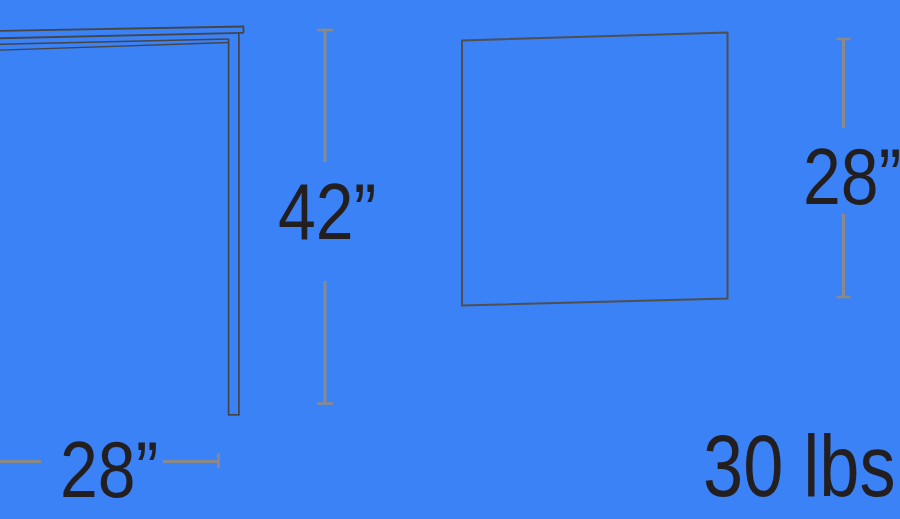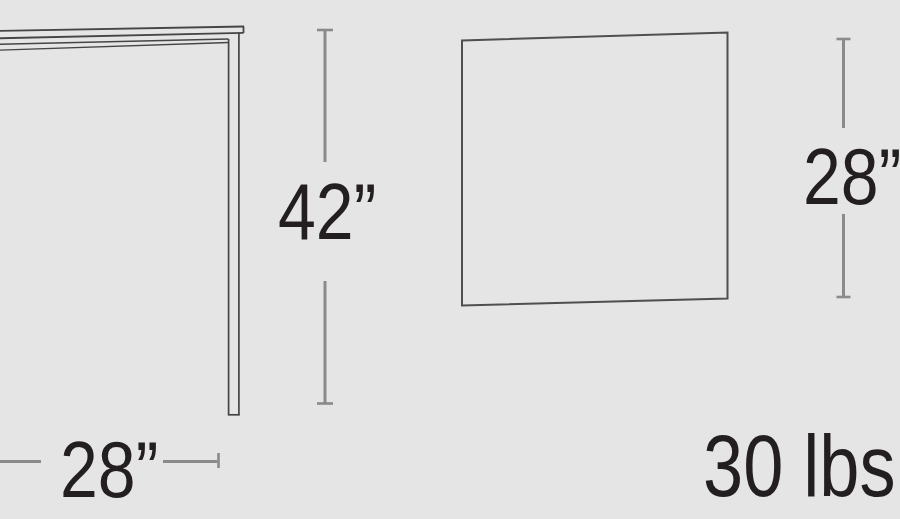--- a/index.html
+++ b/index.html
@@ -4,21 +4,21 @@
 <style>
   html, body {
     margin: 0;
     padding: 0;
     background: #ffffff;
   }
   .stage {
     position: relative;
     width: 900px;
     height: 519px;
-    background: #e5e5e5;
+    background: #3b82f6;
     overflow: hidden;
     font-family: "Liberation Sans", sans-serif;
   }
   .art {
     position: absolute;
     left: 0;
     top: 0;
     width: 900px;
     height: 519px;
     display: block;

